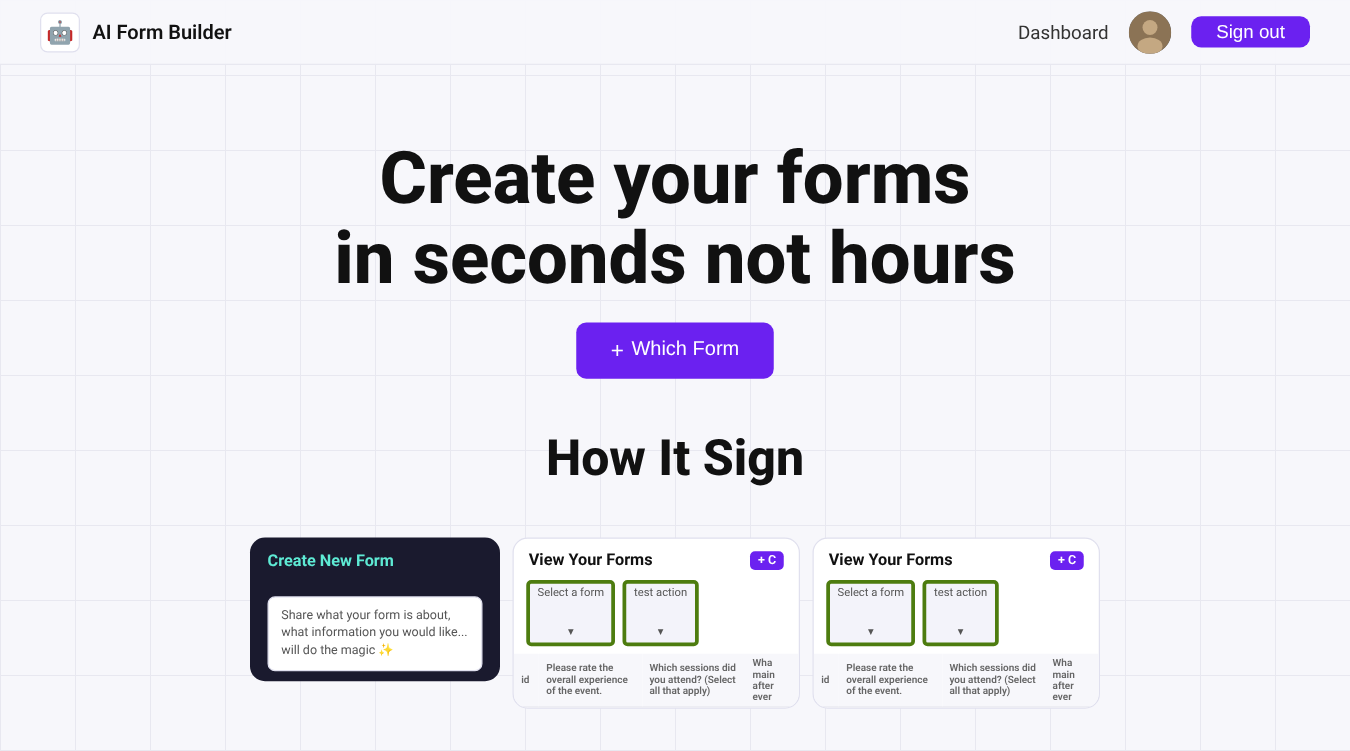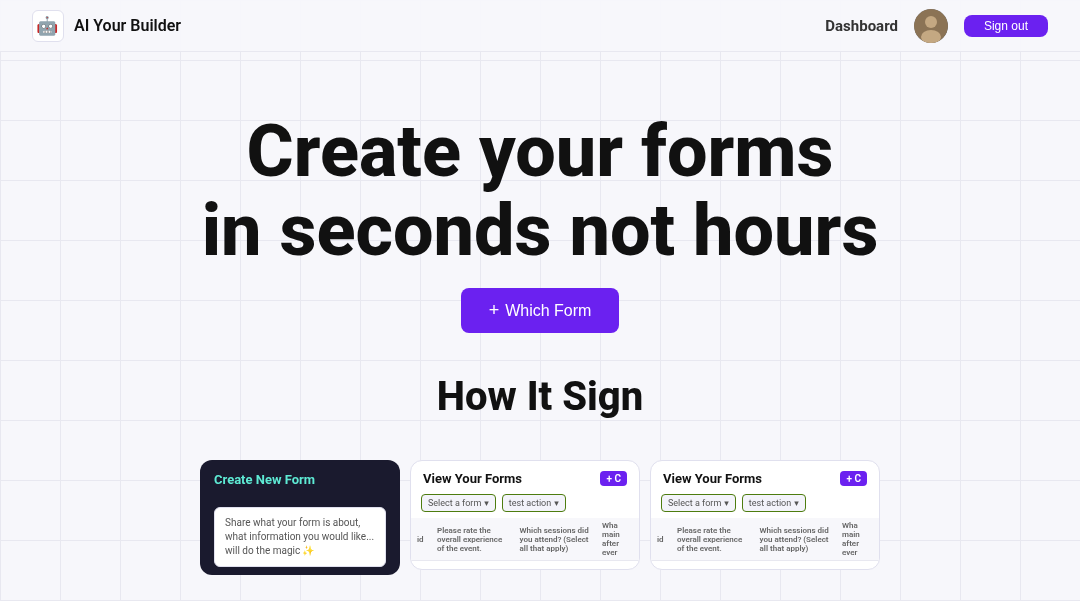--- a/index.html
+++ b/index.html
@@ -57,21 +57,21 @@
       color: #111;
     }
     .navbar-right {
       display: flex;
       align-items: center;
       gap: 16px;
     }
     .nav-dashboard {
       font-size: 15px;
       color: #333;
-      font-weight: 700;
+      font-weight: 400;
       cursor: pointer;
     }
     .avatar {
       width: 34px;
       height: 34px;
       border-radius: 50%;
       background: #ccc;
       overflow: hidden;
       display: flex;
       align-items: center;
@@ -87,35 +87,35 @@
       color: white;
       font-size: 14px;
       font-weight: 600;
     }
     .btn-signout {
       background-color: #6b21f0;
       color: white;
       border: none;
       border-radius: 8px;
       padding: 4px 20px;
-      font-size: 12px;
+      font-size: 15px;
       font-weight: 500;
       cursor: pointer;
       text-align: center;
     }
 
     
     .hero {
       position: relative;
       z-index: 5;
       text-align: center;
       padding: 60px 20px 30px;
     }
     .hero-title {
-      font-size: 72px;
+      font-size: 58px;
       font-weight: 800;
       color: #111;
       line-height: 1.1;
       margin-bottom: 18px;
     }
     .hero-subtitle {
       font-size: 16px;
       color: #555;
       max-width: 470px;
       margin: 0 auto 28px;
@@ -228,28 +228,29 @@
       border-radius: 4px;
     }
     .card-select-row {
       display: flex;
       gap: 6px;
       padding: 0 10px 6px;
       align-items: center;
     }
     .select-box {
       background: #f3f3fa;
-      border: 1px solid #4d7c0f;
+      border: 3px solid #4d7c0f;
       border-radius: 4px;
       padding: 3px 6px;
       font-size: 9px;
       color: #555;
       display: flex;
       align-items: center;
-      gap: 3px;
+      gap: 20px;
+      flex-direction: column;
     }
     .table-mini {
       width: 100%;
       border-collapse: collapse;
     }
     .table-mini th {
       font-size: 8px;
       color: #666;
       font-weight: 600;
       padding: 3px 6px;
@@ -273,21 +274,21 @@
 </head>
 <body>
 
 <div class="grid-background"></div>
 
 <nav class="navbar">
   <div class="navbar-left">
     <div class="navbar-logo">
       <span>🤖</span>
     </div>
-    <span class="navbar-title">AI Your Builder</span>
+    <span class="navbar-title">AI Form Builder</span>
   </div>
   <div class="navbar-right">
     <span class="nav-dashboard">Dashboard</span>
     <div class="avatar">
       <div class="avatar-img">
 
         <svg width="34" height="34" viewBox="0 0 34 34">
           <circle cx="17" cy="17" r="17" fill="#8b7355"></circle>
           <circle cx="17" cy="13" r="6" fill="#c4a882"></circle>
           <ellipse cx="17" cy="28" rx="10" ry="7" fill="#c4a882"></ellipse>

